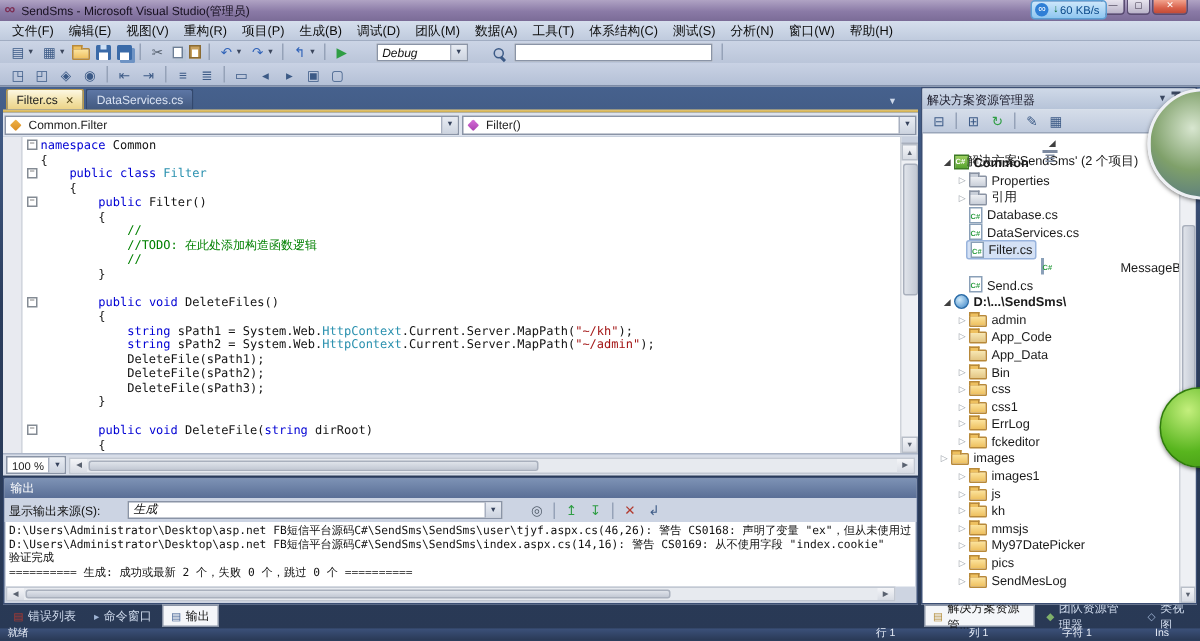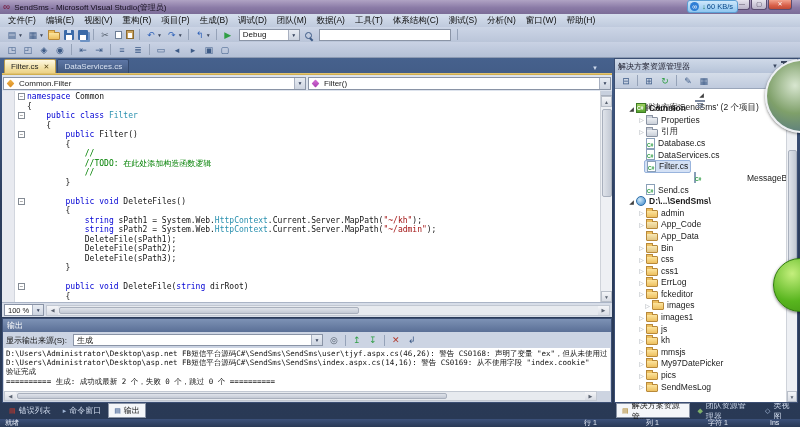--- a/index.html
+++ b/index.html
@@ -28,21 +28,21 @@
 
   
   #toolbar1{position:absolute;left:0;top:27px;width:800px;height:15px;
     background:linear-gradient(#ccd5e6,#bac5d9);display:flex;align-items:center;padding-left:4px;}
   #toolbar2{position:absolute;left:0;top:42px;width:800px;height:16px;
     background:linear-gradient(#c9d2e4,#b4c0d6);border-bottom:1px solid #8c9ab2;display:flex;align-items:center;padding-left:4px;}
   .tbtn{display:inline-flex;align-items:center;height:13px;padding:0 1px;margin:0 1px;}
   .icbtn{display:inline-flex;align-items:center;justify-content:center;width:12px;height:12px;font-size:9px;color:#3c5a86;}
   .dd{font-size:5px;color:#3b465c;margin-left:0px;}
   .tb-sep{width:1px;height:11px;background:#95a2b8;margin:0 3px;}
-  .combo{display:inline-flex;align-items:center;height:12px;background:#fff;border:1px solid #8a94a6;margin:0 3px;}
+  .combo{display:inline-flex;align-items:flex-end;height:12px;background:#fff;border:1px solid #8a94a6;margin:0 15px;font-style:italic;}
   .combo-t{font-size:8px;padding:0 3px;min-width:48px;color:#111;}
   .combo-a{width:11px;height:100%;background:linear-gradient(#e8ecf3,#cdd4e0);border-left:1px solid #a8b0c0;font-size:5px;
     display:inline-flex;align-items:center;justify-content:center;color:#35425c;}
   .findbox{width:132px;height:12px;background:#fff;border:1px solid #8a94a6;margin:0 3px;}
 
   
   .ic{display:inline-block;}
   .ic-folder{position:relative;width:12px;height:8px;background:linear-gradient(#fce49e,#eec05f);border:1px solid #b8893a;border-radius:1px;margin-top:2px;}
   .ic-folder::before{content:"";position:absolute;top:-3px;left:-1px;width:5px;height:2px;background:#eec05f;border:1px solid #b8893a;border-bottom:none;}
   .ic-folder.dim{background:linear-gradient(#f7e7b4,#e3c684);}
@@ -620,21 +620,21 @@
       <div class="tree-row" style="padding-left: 22px;">
         <span class="tr-arrow">▷</span>
         <span class="tr-icon ic ic-folder"></span>
         <span class="tr-label">ErrLog</span>
       </div>
       <div class="tree-row" style="padding-left: 22px;">
         <span class="tr-arrow">▷</span>
         <span class="tr-icon ic ic-folder"></span>
         <span class="tr-label">fckeditor</span>
       </div>
-      <div class="tree-row" style="padding-left: 28px;">
+      <div class="tree-row" style="padding-left: 10px;">
         <span class="tr-arrow">▷</span>
         <span class="tr-icon ic ic-folder"></span>
         <span class="tr-label">images</span>
       </div>
       <div class="tree-row" style="padding-left: 22px;">
         <span class="tr-arrow">▷</span>
         <span class="tr-icon ic ic-folder"></span>
         <span class="tr-label">images1</span>
       </div>
       <div class="tree-row" style="padding-left: 22px;">

